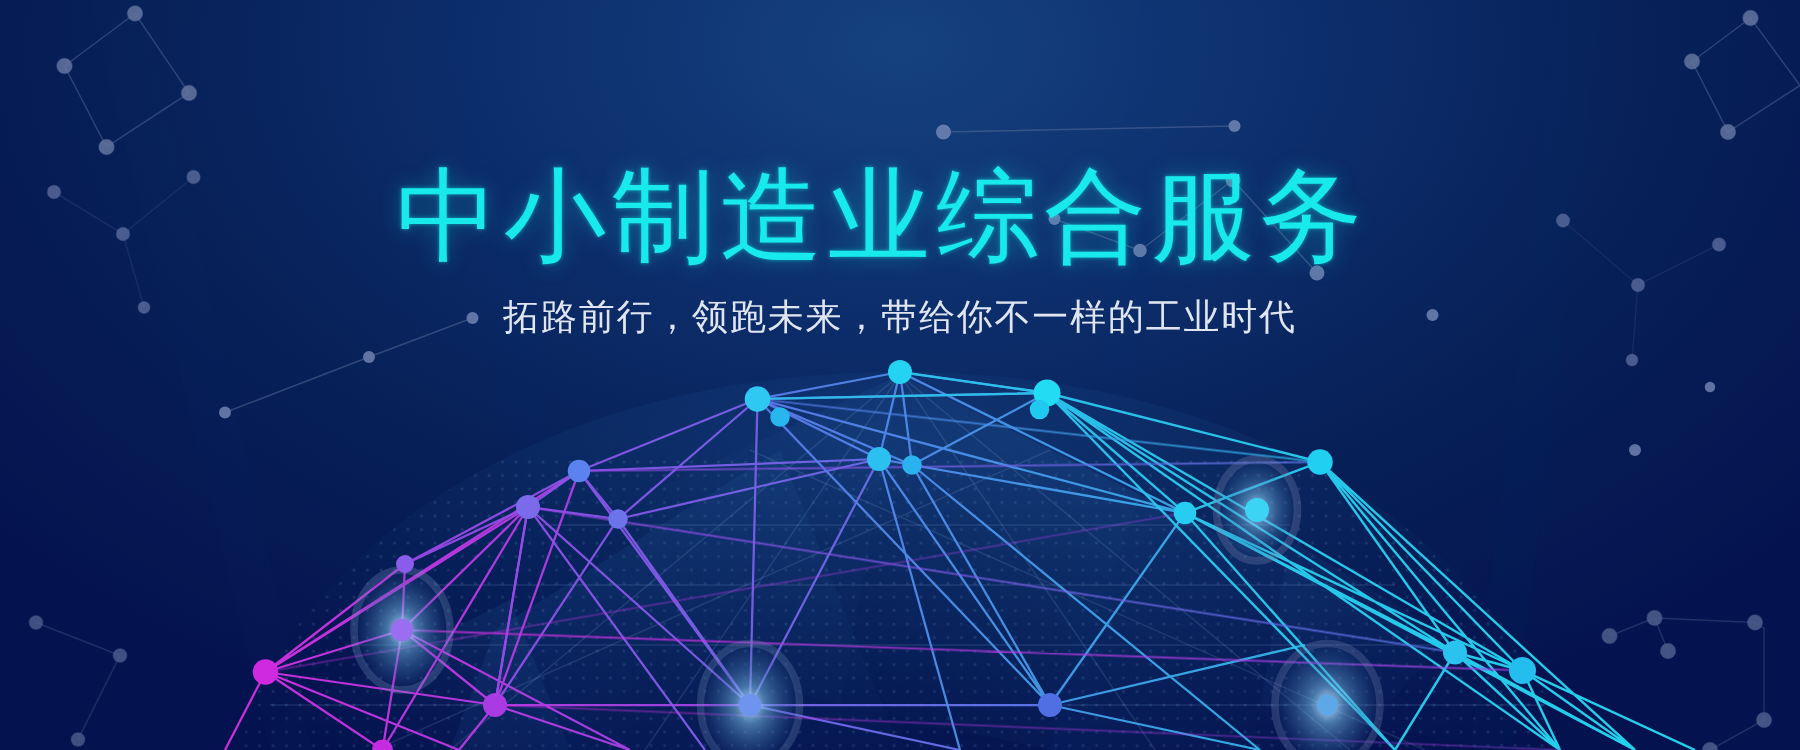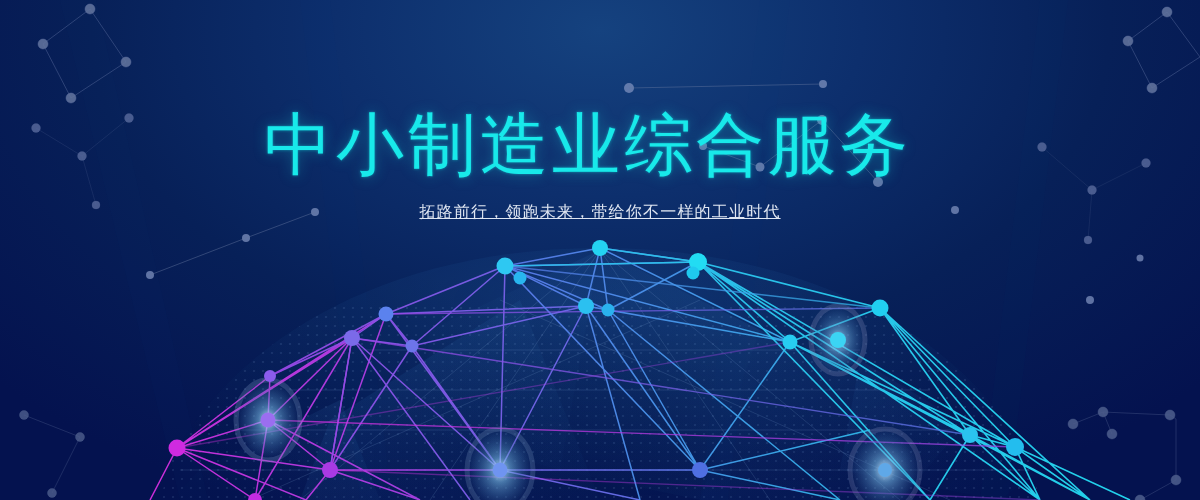--- a/index.html
+++ b/index.html
@@ -44,27 +44,26 @@
     white-space: nowrap;
     text-shadow: 0 0 14px rgba(22,233,234,0.35), 0 0 3px rgba(22,233,234,0.55);
     margin-left: 32px;
   }
   #subtitle {
     position: absolute;
     top: 196px;
     left: 0;
     width: 1200px;
     text-align: center;
-    font-size: 16px;
+    font-size: 24px;
     line-height: 32px;
     letter-spacing: 1.2px;
     font-weight: 300;
     color: #dfe6f2;
     white-space: nowrap;
-    text-decoration: underline;
   }
 </style>
 </head>
 <body>
 
 <div id="banner">
 
   <svg id="bg-svg" viewBox="0 0 1200 500" preserveAspectRatio="none" aria-hidden="true">
     <defs>
       <linearGradient id="facet" x1="0" y1="0" x2="1" y2="1">

